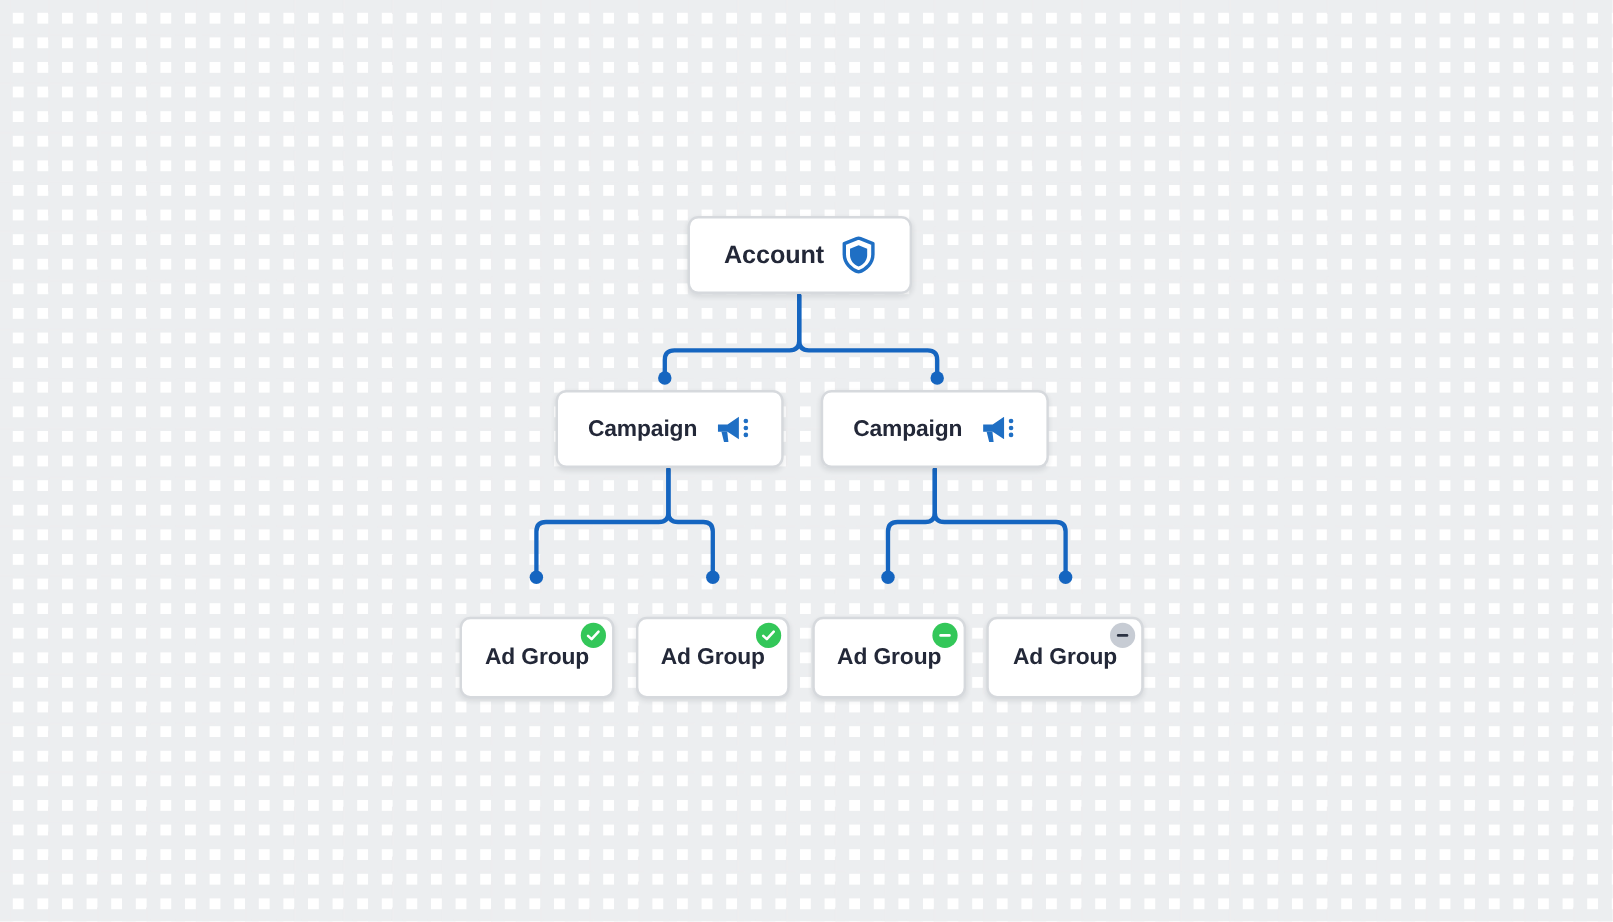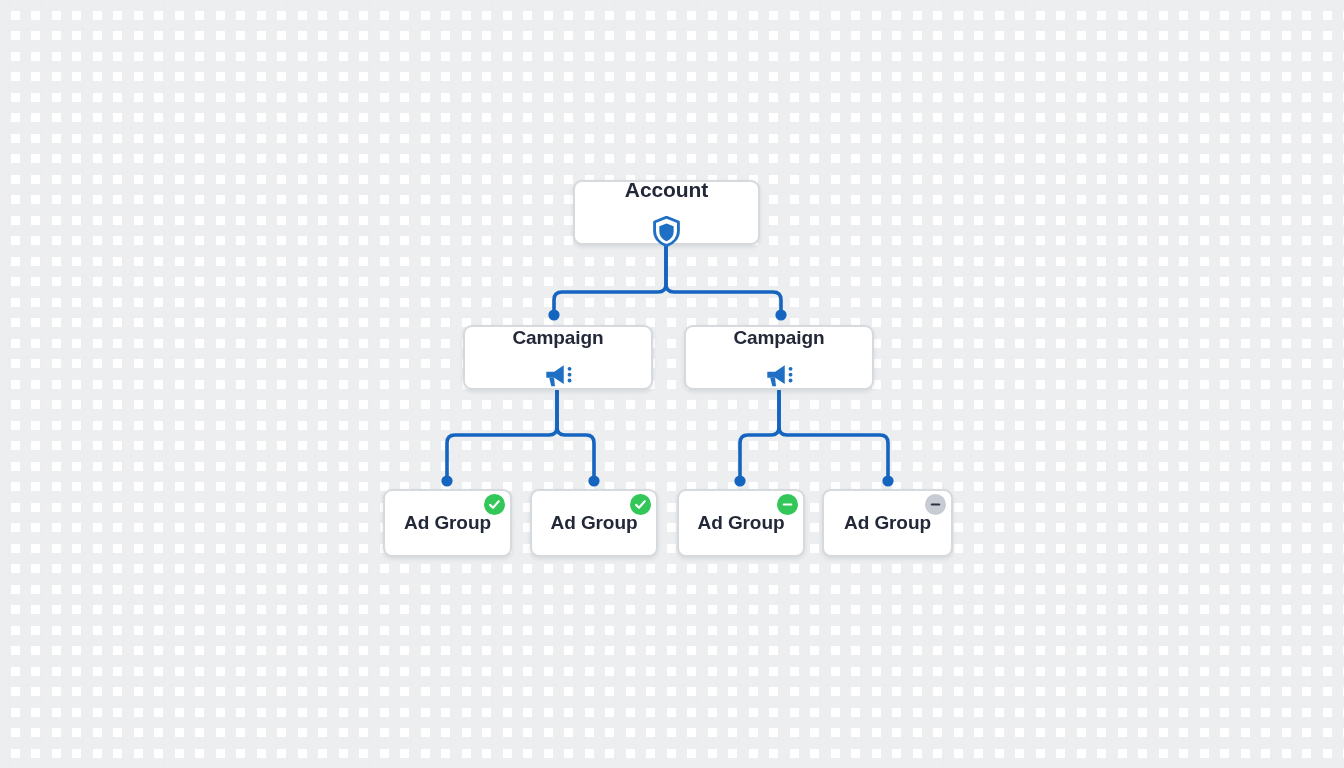--- a/index.html
+++ b/index.html
@@ -82,37 +82,36 @@
     position: absolute;
     box-sizing: border-box;
     background: #ffffff;
     border: 2.5px solid #d6d9dd;
     border-radius: 9px;
     box-shadow: 0 2px 4px rgba(28,35,48,0.10);
     display: flex;
     align-items: center;
     justify-content: center;
     gap: 14px;
-    flex-direction: column;
   }
   .node-label {
     color: #232838;
     font-weight: bold;
     letter-spacing: -0.1px;
     white-space: nowrap;
   }
   .node-account   { left: 573px; top: 180px; width: 187px; height: 65px; }
   .node-account .node-label { font-size: 21px; }
 
   .node-campaign  { top: 325px; width: 190px; height: 65px; }
   .node-campaign .node-label { font-size: 19px; text-align: center; }
   .node-campaign-1 { left: 463px; }
   .node-campaign-2 { left: 684px; }
 
-  .node-adgroup { top: 489px; height: 68px; }
+  .node-adgroup { top: 514px; height: 68px; }
   .node-adgroup .node-label { font-size: 19px; }
   .node-adgroup-1 { left: 383px; width: 129px; }
   .node-adgroup-2 { left: 530px; width: 128px; }
   .node-adgroup-3 { left: 677px; width: 128px; }
   .node-adgroup-4 { left: 822px; width: 131px; }
 
   .node-icon {
     display: flex;
     align-items: center;
     justify-content: center;

